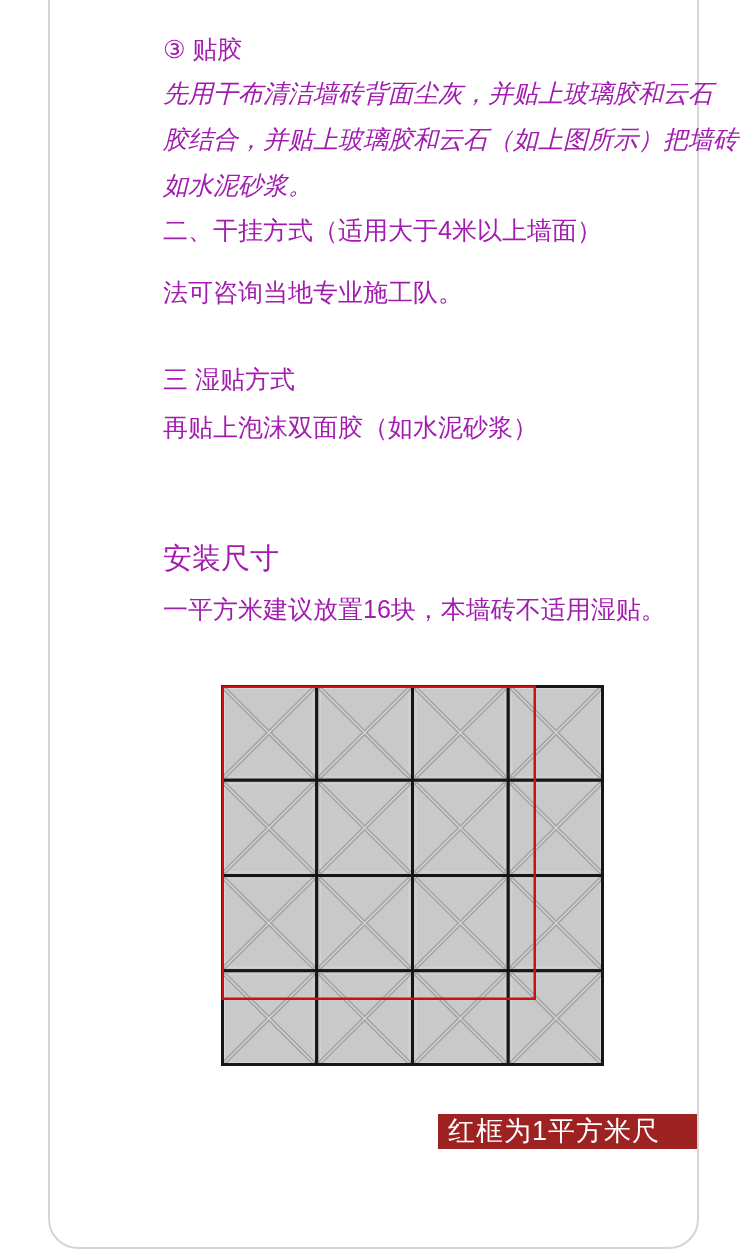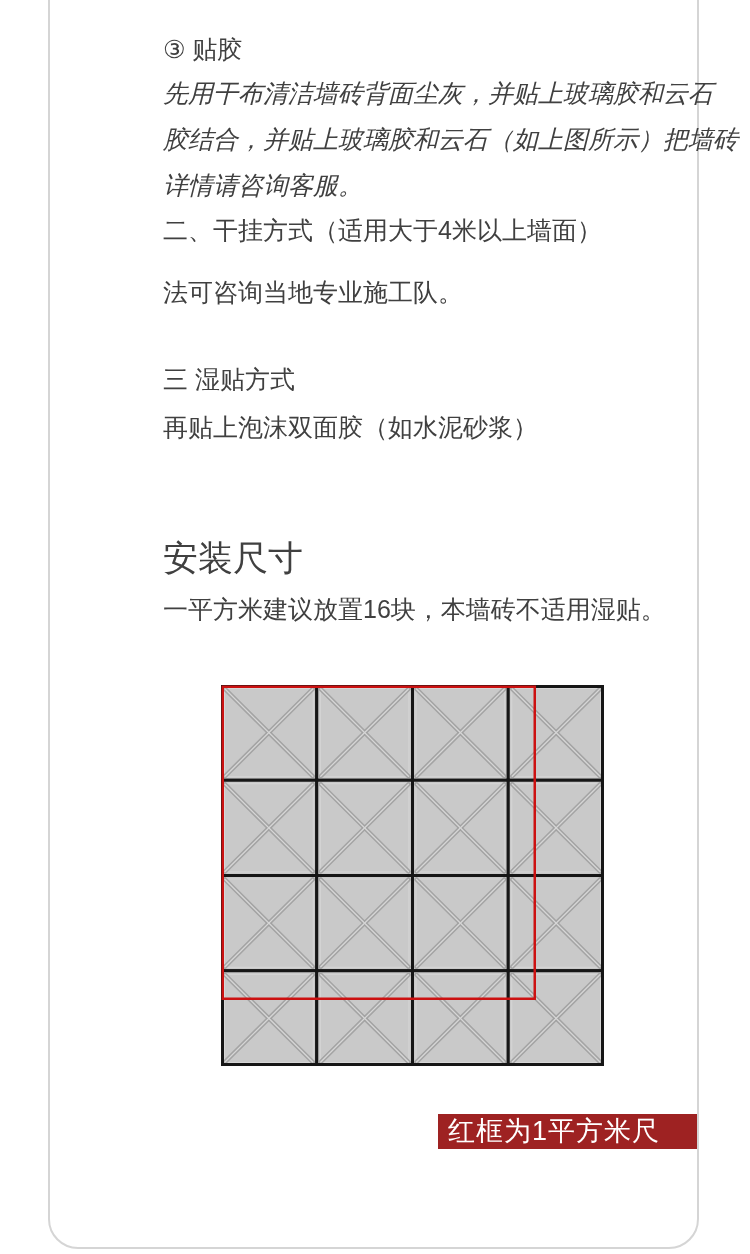--- a/index.html
+++ b/index.html
@@ -6,25 +6,25 @@
   body{
     width:750px;height:1254px;position:relative;overflow:hidden;
     background:#ffffff;
     font-family:"Liberation Sans","DejaVu Sans",sans-serif;
   }
   .content-card{
     position:absolute;left:48px;top:-26px;width:651px;height:1275px;
     background:#ffffff;border:2px solid #d5d5d5;
     border-radius:4px 4px 30px 30px;box-sizing:border-box;
   }
-  .txt{position:absolute;left:113px;color:#404040;white-space:nowrap;}
+  .txt{position:absolute;left:113px;color:#a21caf;white-space:nowrap;}
   .heading{font-size:25px;line-height:46px;}
   .para{font-size:25px;line-height:46px;}
   .para div{height:46px;}
-  .big-heading{font-size:35px;line-height:40px;text-align:right;}
+  .big-heading{font-size:29px;line-height:40px;text-align:right;}
   .h-glue{top:50px;}
   .p-glue{top:94px;font-style:italic;}
   .h-dry{top:231px;}
   .p-dry{top:293px;}
   .h-wet{top:380px;}
   .p-wet{top:428px;}
   .h-size{top:562px;}
   .p-size{top:610px;}
   .grid-wrap{position:absolute;left:171px;top:709px;width:383px;height:381px;}
   .caption{
@@ -35,21 +35,21 @@
 </head>
 <body>
 
 <div class="content-card">
 
   <div class="txt heading h-glue">③ 贴胶</div>
 
   <div class="txt para p-glue">
     <div>先用干布清洁墙砖背面尘灰，并贴上玻璃胶和云石</div>
     <div>胶结合，并贴上玻璃胶和云石（如上图所示）把墙砖</div>
-    <div>详情请咨询客服。</div>
+    <div>如水泥砂浆。</div>
   </div>
 
   <div class="txt heading h-dry">二、干挂方式（适用大于4米以上墙面）</div>
 
   <div class="txt para p-dry">
     <div>法可咨询当地专业施工队。</div>
   </div>
 
   <div class="txt heading h-wet">三 湿贴方式</div>
 

